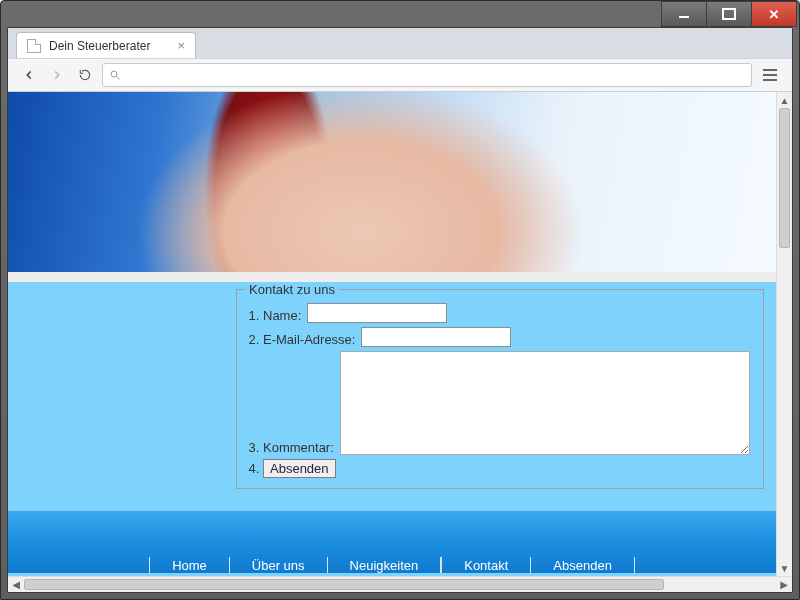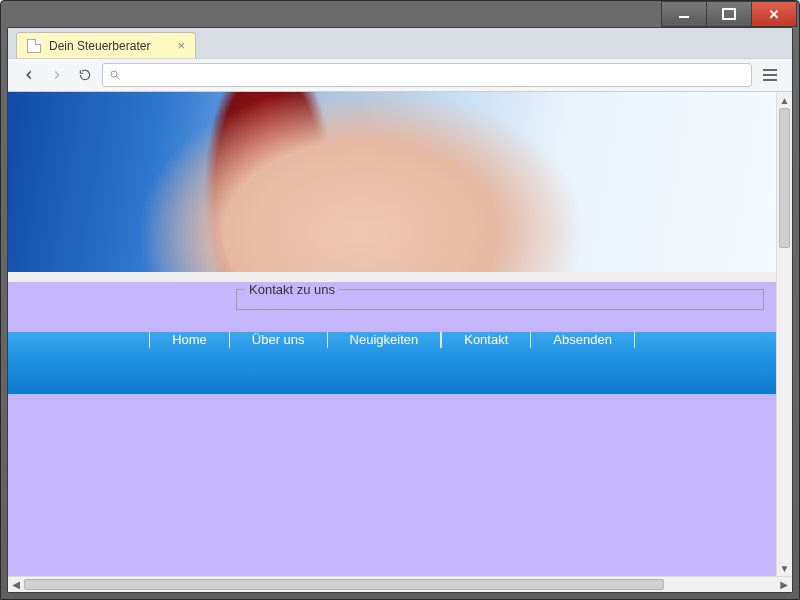--- a/index.html
+++ b/index.html
@@ -17,41 +17,41 @@
   .tbar-btn.min::before{content:"";width:10px;height:2px;background:#fff;display:block;margin-top:6px;}
   .tbar-btn.max::before{content:"";width:10px;height:8px;border:2px solid #fff;display:block;}
   .tbar-btn.close{ background:linear-gradient(#e06050,#c0392b); }
   .tbar-btn.close::before{content:"✕";font-weight:bold;font-size:13px;color:#fff;}
   .client {
     flex:1; margin:0 6px 6px 6px; background:#fff; border:1px solid #3a3a3a;
     display:flex; flex-direction:column; border-radius:2px; overflow:hidden;
   }
   
   .tabstrip{ height:30px; background:#d8dde3; display:flex; align-items:flex-end; padding-left:8px;}
-  .tab{ background:#fef9c3; border:1px solid #b9bcc0; border-bottom:none; border-radius:4px 4px 0 0;
+  .tab{ background:#ffffff; border:1px solid #b9bcc0; border-bottom:none; border-radius:4px 4px 0 0;
         height:26px; min-width:180px; display:flex; align-items:center; gap:8px; padding:0 10px;
         font-size:12px; color:#333;}
   .tab .page-icon{ width:14px;height:14px;border:1px solid #aaa; background:#fff; position:relative;}
   .tab .page-icon::after{content:"";position:absolute;right:-1px;top:-1px;width:5px;height:5px;border-left:1px solid #aaa;border-bottom:1px solid #aaa;background:#f7f8f9;}
   .tab .x{ margin-left:auto; color:#888; font-size:13px;}
   
   .toolbar{ height:34px; background:#f4f5f6; border-top:1px solid #d0d3d7; border-bottom:1px solid #cfcfcf;
             display:flex; align-items:center; gap:6px; padding:0 10px;}
   .nav-btn{ width:22px;height:22px;border-radius:3px;display:flex;align-items:center;justify-content:center;color:#555;}
   .nav-btn.disabled{color:#bdbdbd;}
   .nav-btn svg{width:14px;height:14px;}
   .omnibox{ flex:1; height:24px; background:#fff; border:1px solid #c8c8c8; border-radius:3px;
             display:flex; align-items:center; padding:0 6px; gap:6px; color:#888;}
   .omnibox svg{width:12px;height:12px;}
   .omnibox input{ border:none; outline:none; flex:1; font-size:12px;}
   .menu-btn{ width:24px;height:22px;display:flex;flex-direction:column;justify-content:center;gap:3px;align-items:center;}
   .menu-btn span{width:14px;height:2px;background:#666;display:block;}
   
   .viewport{ flex:1; position:relative; display:flex; overflow:hidden;}
-  .page{ flex:1; overflow:hidden; background:#c4b5fd;}
+  .page{ flex:1; overflow:hidden; background:#7dd3fc;}
   .vscroll{ width:16px; background:#f0f0f0; border-left:1px solid #dcdcdc; position:relative;}
   .vscroll .arrow{ position:absolute; left:0;right:0;height:16px;display:flex;align-items:center;justify-content:center;color:#666;font-size:10px;}
   .vscroll .arrow.up{top:0;} .vscroll .arrow.down{bottom:0;}
   .vscroll .thumb{ position:absolute; left:2px; right:2px; top:16px; height:140px; background:#cfcfcf; border:1px solid #b5b5b5; border-radius:2px;}
   .hscroll{ height:16px; background:#f0f0f0; border-top:1px solid #dcdcdc; display:flex; align-items:center;}
   .hscroll .arrow{ width:16px;text-align:center;color:#666;font-size:10px;}
   .hscroll .track{ flex:1; position:relative; height:100%;}
   .hscroll .thumb{ position:absolute; top:2px; bottom:2px; left:0; width:640px; background:#cfcfcf; border:1px solid #b5b5b5; border-radius:2px;}
   
   .banner{
@@ -71,21 +71,21 @@
   .row label{ white-space:nowrap;}
   input.txt{ border:1px solid #8a8f95; height:20px; font-size:13px; padding:0 3px;}
   input.name{ width:140px;} input.email{ width:150px;}
   textarea.comment{ width:410px; height:104px; border:1px solid #a6abb0; resize:both; font-size:13px; padding:2px;}
   .comment-wrap{ display:flex; align-items:flex-end; gap:6px;}
   button.submit{ border:1px solid #7a7f85; background:#efefef; padding:1px 6px; font-size:13px; color:#2a2038;}
   
   .footer{
     margin-top:22px; height:62px;
     background:linear-gradient(#3aa7ef 0%, #1d8fe0 50%, #0f7ad0 100%);
-    display:flex; align-items:flex-start; justify-content:center; gap:0;
+    display:flex; align-items:flex-end; justify-content:center; gap:0;
     font-size:13px; color:#fff;
   }
   .footer a{ color:#fff; text-decoration:none; padding:0 22px;}
   .footer .sep{ width:1px; height:16px; background:rgba(255,255,255,.8);}
 </style>
 </head>
 <body>
 
 <div class="window">
   <div class="titlebar">
@@ -134,20 +134,43 @@
     </div>
 
     <div class="viewport">
       <div class="page">
 
         <div class="banner"></div>
 
         <div class="content">
           <fieldset class="kontakt">
             <legend>Kontakt zu uns</legend>
+            <ol class="form">
+              <li>
+                <span class="row">
+                  <label>Name:</label>
+                  <input class="txt name" type="text" value="" style="">
+                </span>
+              </li>
+              <li>
+                <span class="row">
+                  <label>E-Mail-Adresse:</label>
+                  <input class="txt email" type="text" value="" style="">
+                </span>
+              </li>
+              <li>
+                <span class="comment-wrap">
+                  <label>Kommentar:</label>
+                  <textarea class="comment" style=""></textarea>
+                </span>
+              </li>
+              <li>
+                <button type="button" class="submit">Absenden</button>
+              </li>
+            </ol>
           </fieldset>
         </div>
 
         <div class="footer">
           <span class="sep"></span>
           <a href="#">Home</a>
           <span class="sep"></span>
           <a href="#">Über uns</a>
           <span class="sep"></span>
           <a href="#">Neuigkeiten</a>

